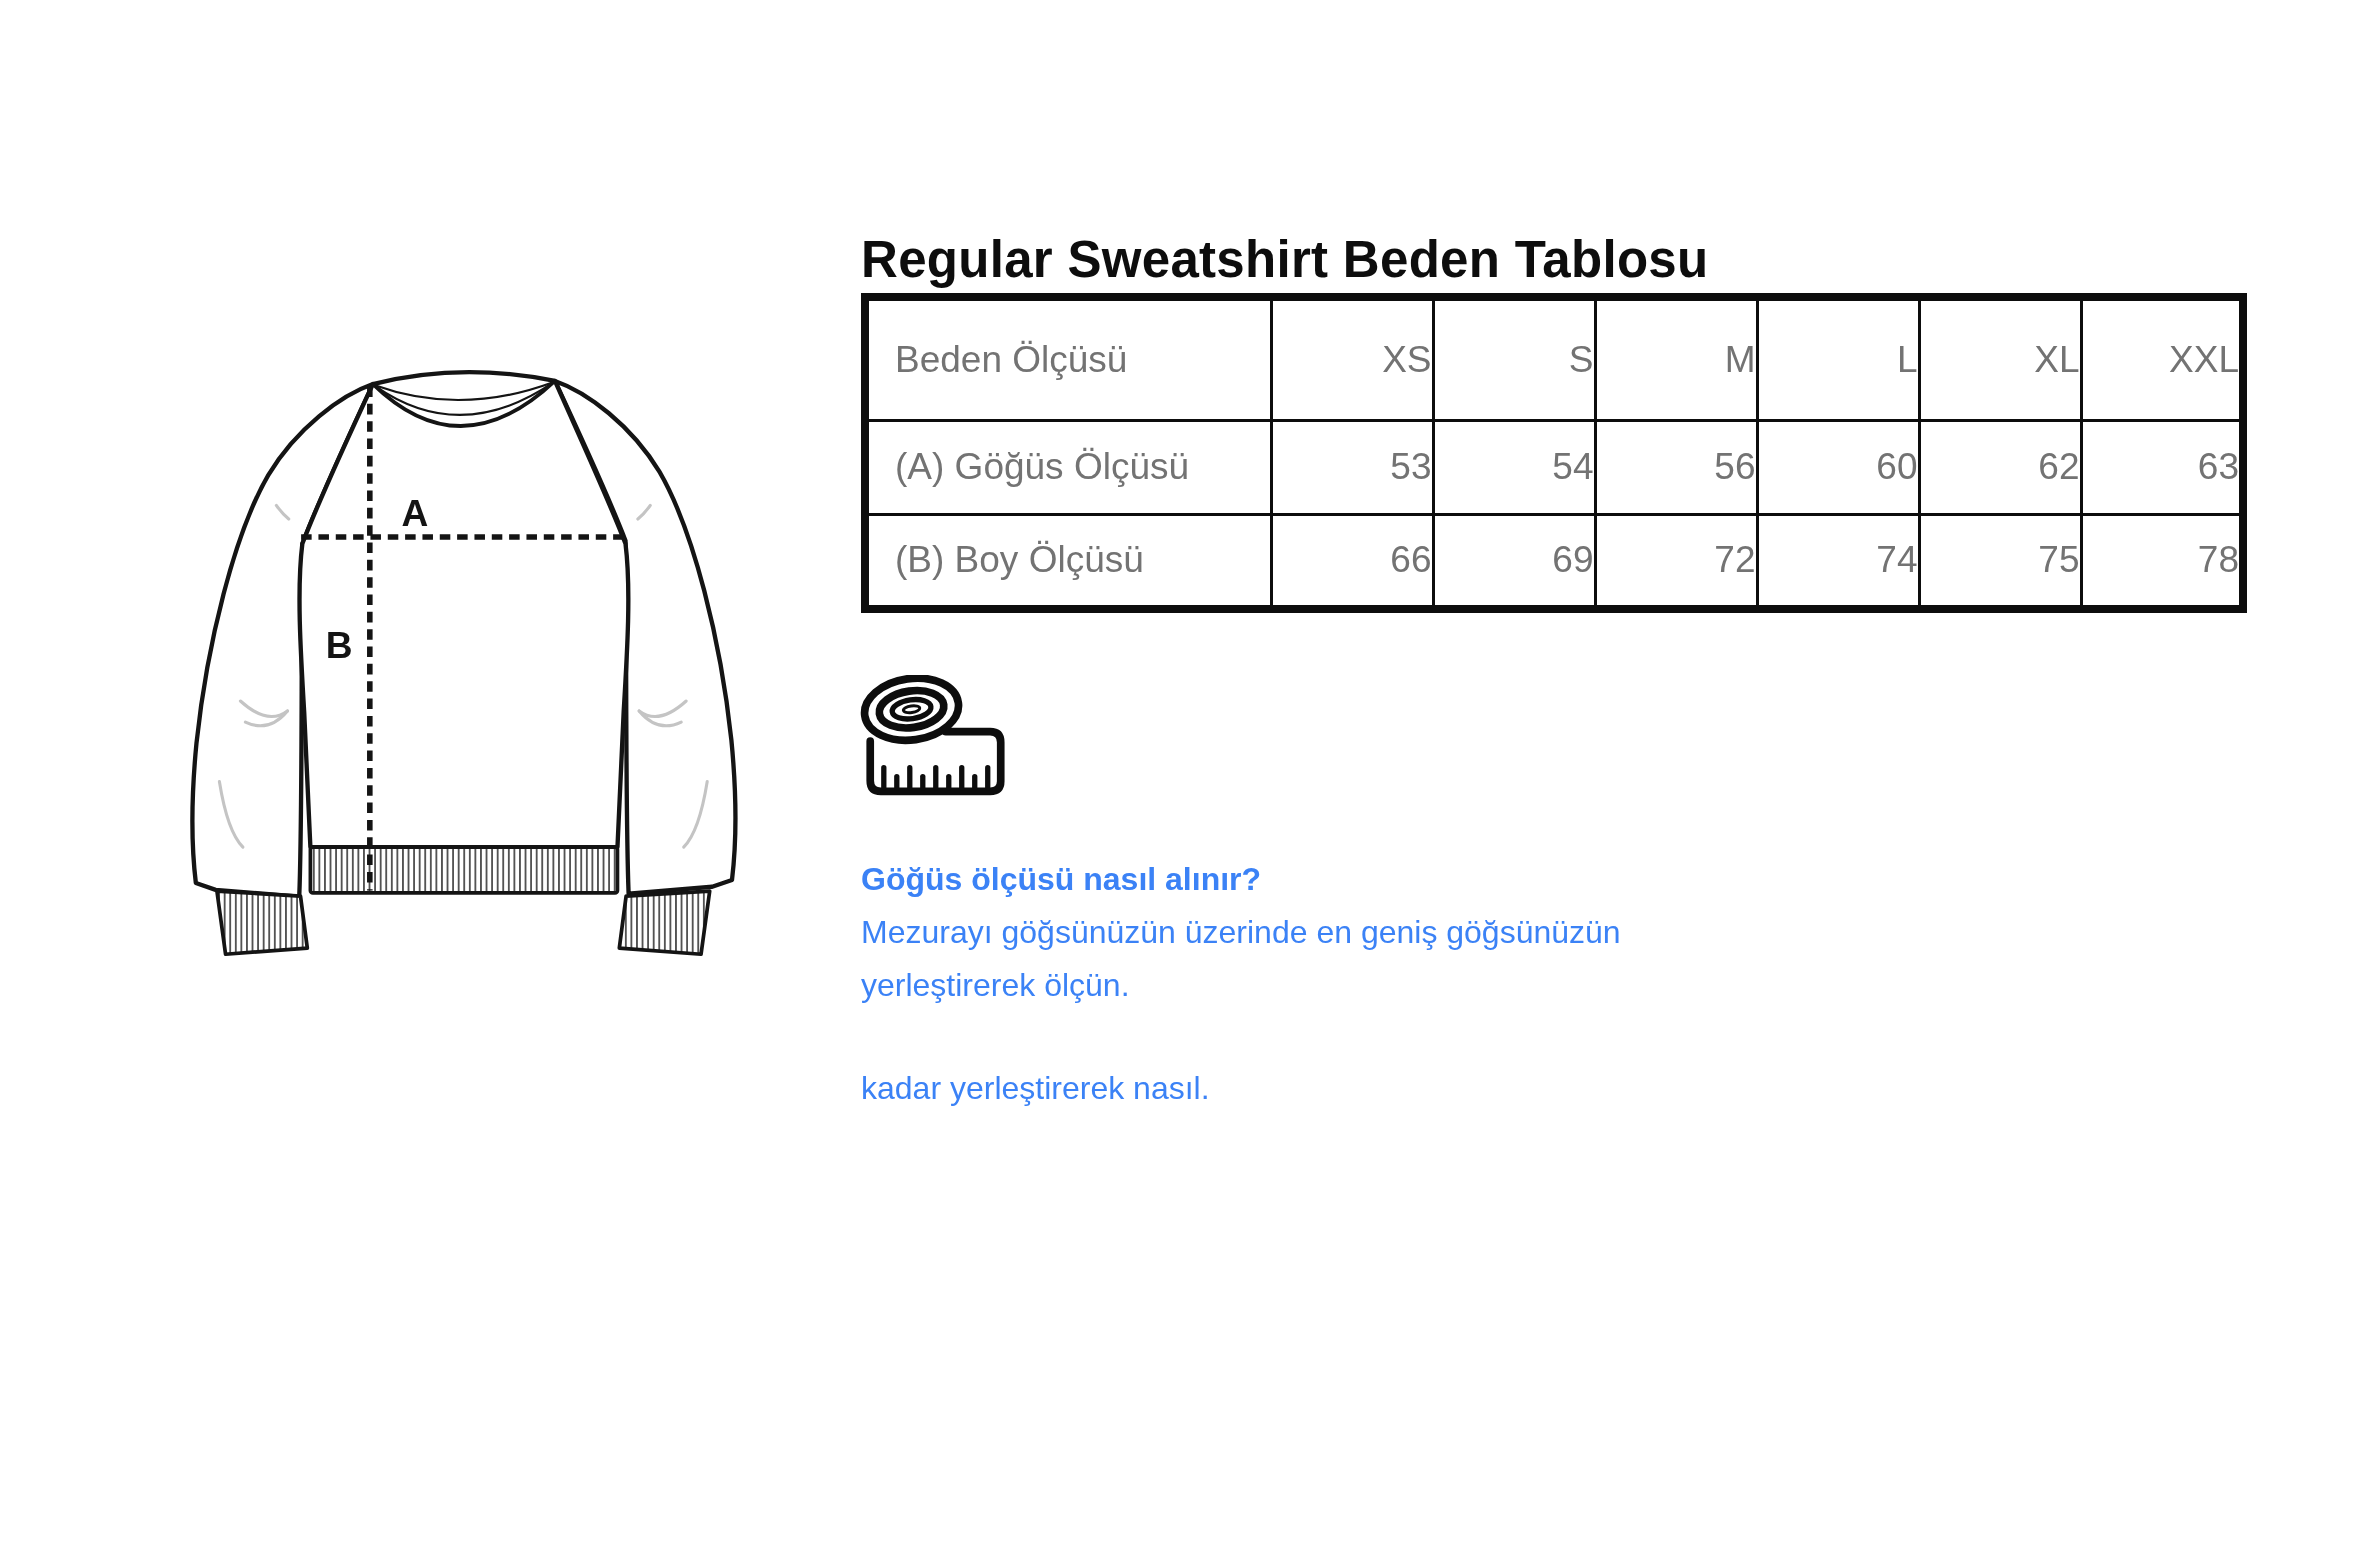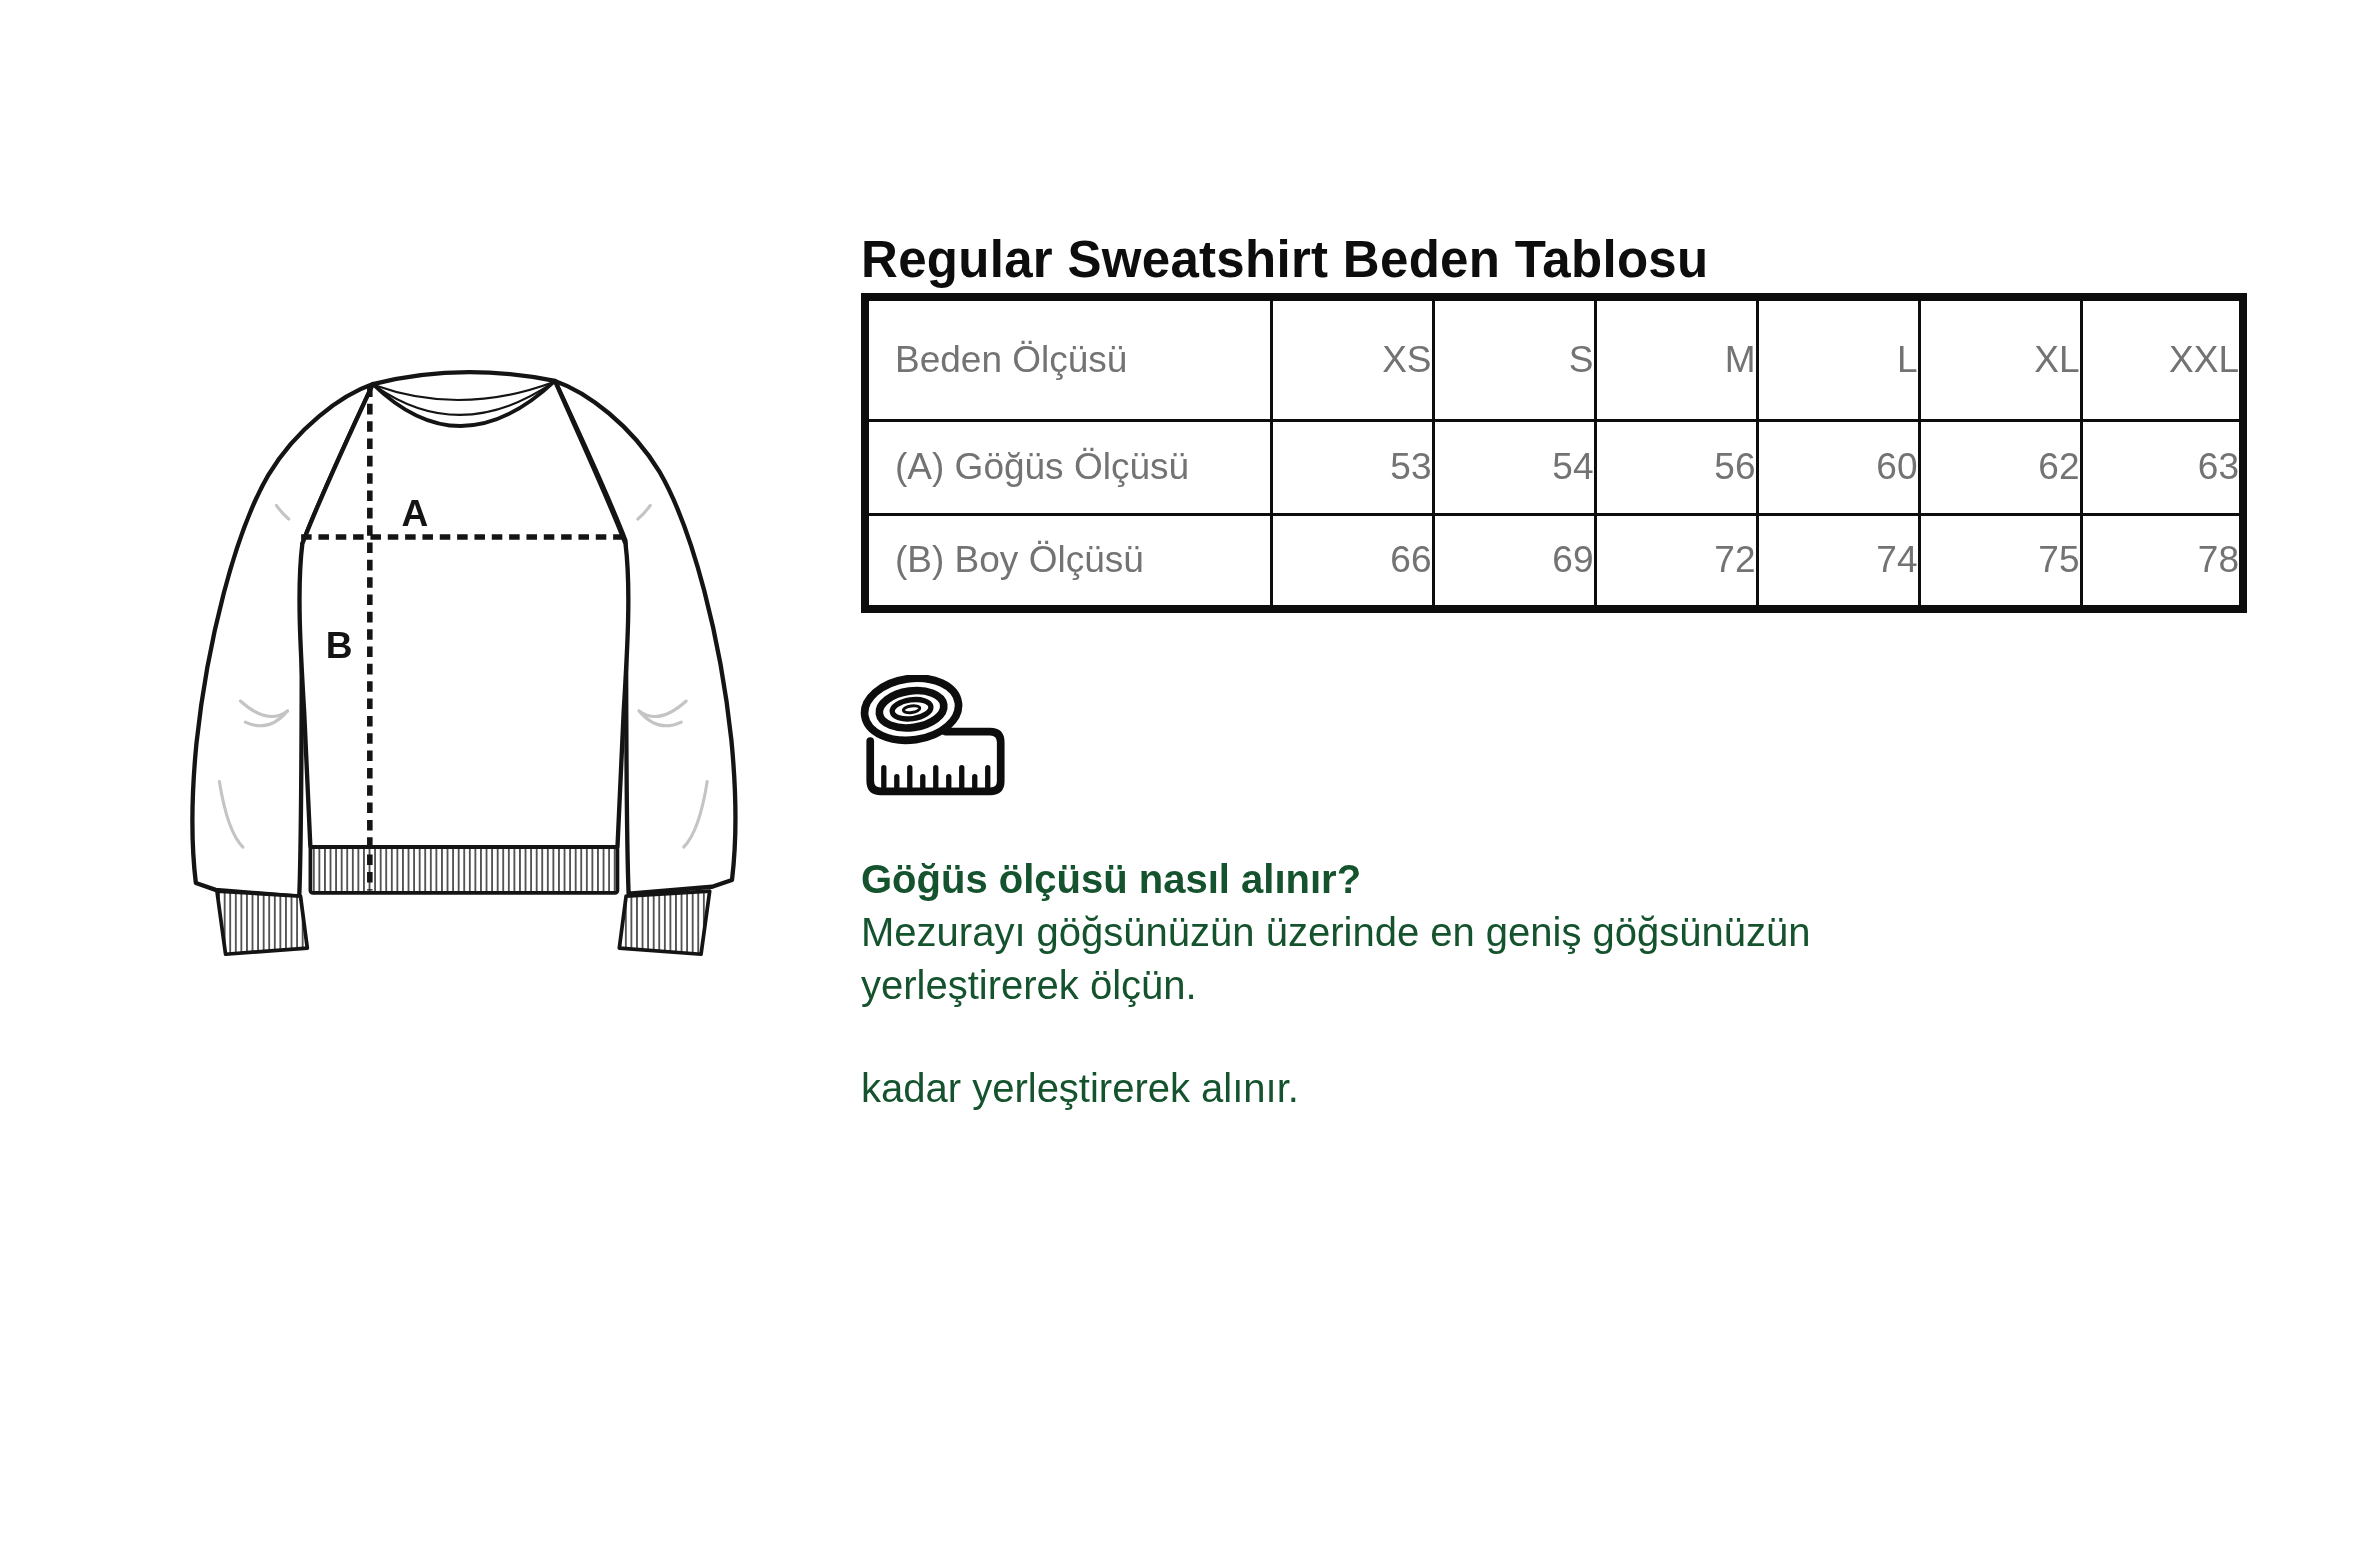--- a/index.html
+++ b/index.html
@@ -36,22 +36,22 @@
   table.size-table{border:8px solid #0d0d0d;}
   table.size-table .lbl{
     text-align:left;
     padding-left:26px;
   }
   tr.hdr{height:123px;}
   tr.r1{height:94px;}
   tr.r2{height:95px;}
   .instr{
     left:861px;width:1090px;
-    font-size:40px;line-height:53px;
-    color:#14532d;
+    font-size:32px;line-height:53px;
+    color:#3b82f6;
   }
   .instr .hd{font-weight:bold;}
   .i1{top:853px;}
   .i2{top:1062px;}
   svg text{font-family:"Liberation Sans", sans-serif;}
 </style>
 </head>
 <body>
 
 <div class="page">
@@ -170,17 +170,17 @@
     </g>
   </svg>
 
   <div class="abs instr i1">
     <div class="hd">Göğüs ölçüsü nasıl alınır?</div>
     <div>Mezurayı göğsünüzün üzerinde en geniş göğsünüzün</div>
     <div>yerleştirerek ölçün.</div>
   </div>
 
   <div class="abs instr i2">
-    <div>kadar yerleştirerek alınır.</div>
+    <div>kadar yerleştirerek nasıl.</div>
   </div>
 
 </div>
 
 
 </body></html>

